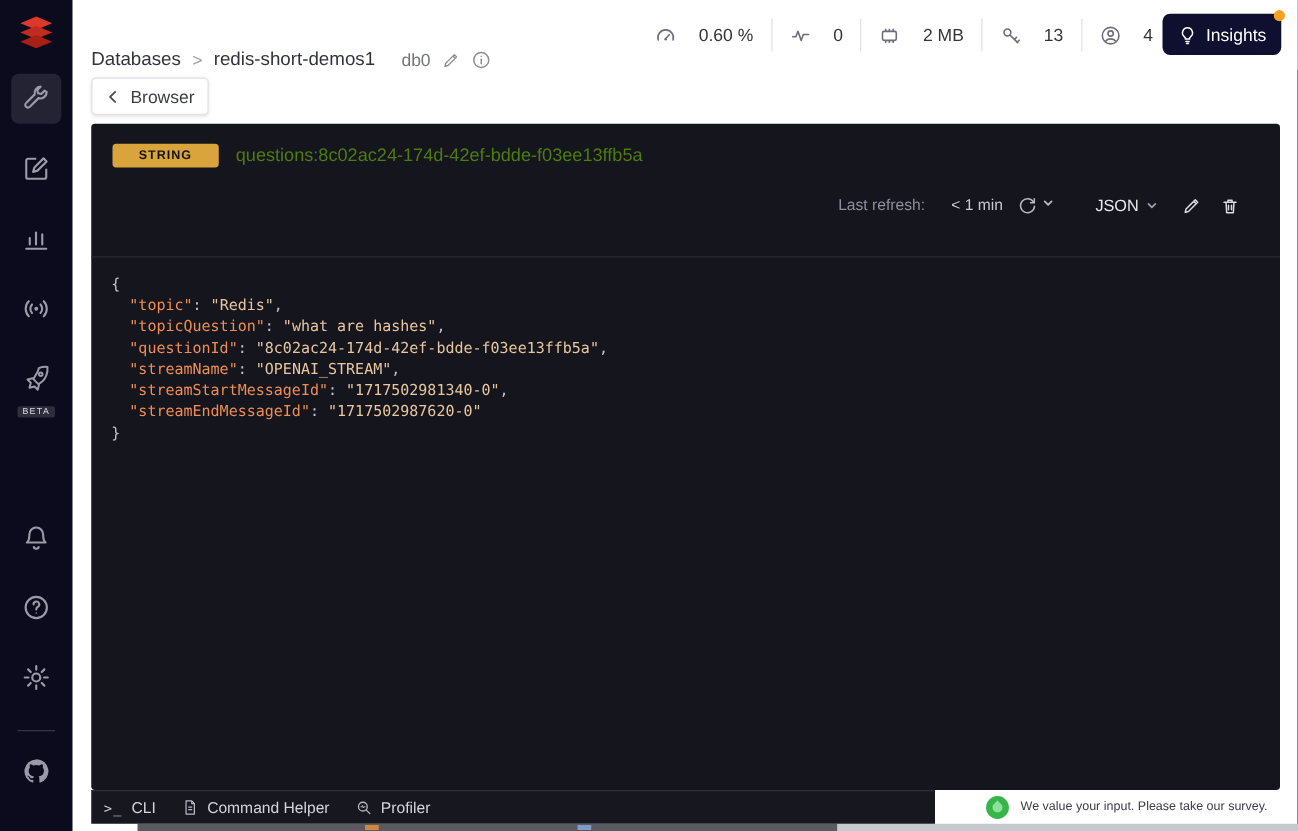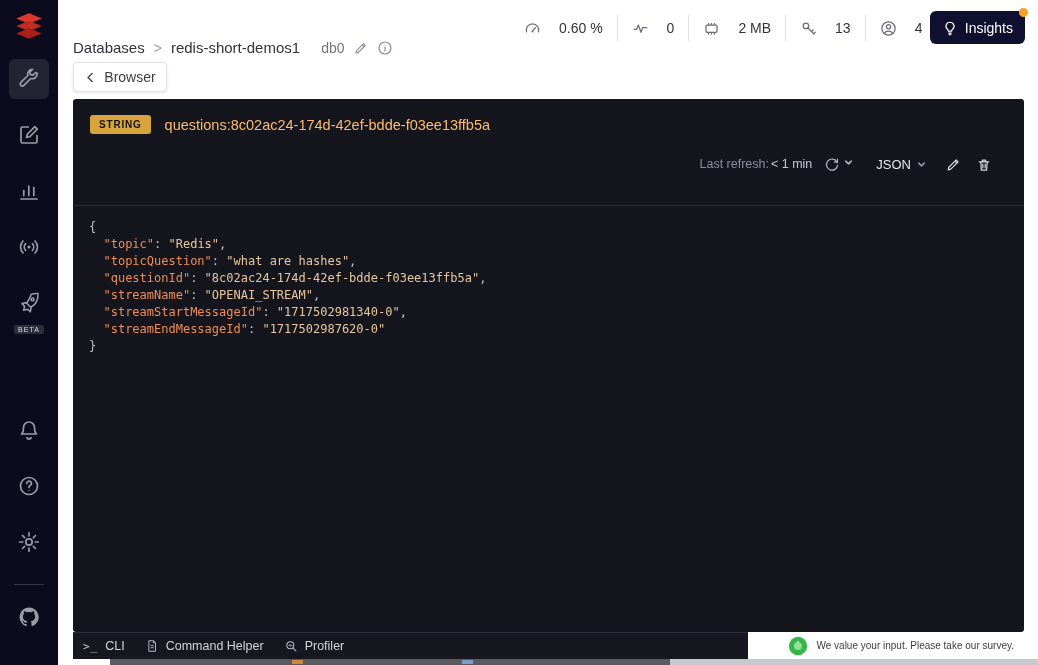--- a/index.html
+++ b/index.html
@@ -35,30 +35,30 @@
   .insights-btn .icon{color:#fff}
   .insights-dot{position:absolute;top:-3px;right:-3px;width:9px;height:9px;border-radius:50%;background:#f6a11f}
 
   
   .browser-back{position:absolute;left:73px;top:62px;width:94px;height:30px;background:#fff;border:1px solid #e1e1e8;border-radius:4px;box-shadow:0 1px 3px rgba(0,0,0,.10);display:flex;align-items:center;justify-content:center;gap:7px;font-size:14px;color:#3c3c46;font-family:inherit;cursor:pointer;z-index:4}
   .browser-back .icon{color:#4a4a55}
 
   
   .panel{position:absolute;left:73px;top:99px;width:951px;height:533px;background:#15151d;border-radius:3px}
   .key-row1{position:absolute;left:17px;top:16px;display:flex;align-items:center;gap:14px}
-  .type-badge{background:#d9a43c;color:#141414;font-size:10px;font-weight:bold;letter-spacing:.8px;padding:4px 9px;border-radius:3px}
-  .key-name{color:#fdba74;font-size:14.5px}
+  .type-badge{background:#d9a43c;color:#141414;font-size:10px;font-weight:bold;letter-spacing:.8px;padding:4px 21px;border-radius:3px}
+  .key-name{color:#4d7c0f;font-size:14.5px}
   .key-row2{position:absolute;left:17px;top:62px;display:flex;align-items:center;gap:24px;font-size:13px}
   .meta-label{color:#8f8f9d}
   .meta-value{color:#c9c9d4;margin-left:5px}
   .key-controls{position:absolute;right:32px;top:58px;display:flex;align-items:flex-start;font-size:12.5px;color:#8f8f9d}
-  .kc-value{color:#c9c9d4;margin-left:2px}
+  .kc-value{color:#c9c9d4;margin-left:21px}
   .kc-refresh{margin-left:12px;color:#b9b9c6;cursor:pointer}
   .kc-chev{margin-left:3px;color:#b9b9c6;cursor:pointer}
-  .kc-format{margin-left:22px;color:#e8e8ee;font-size:13px;cursor:pointer;display:flex;align-items:center;gap:5px}
+  .kc-format{margin-left:32px;color:#e8e8ee;font-size:13px;cursor:pointer;display:flex;align-items:center;gap:5px}
   .kc-edit{margin-left:18px;color:#dcdce4;cursor:pointer}
   .kc-trash{margin-left:15px;color:#dcdce4;cursor:pointer}
   .panel-divider{position:absolute;left:0;right:0;top:106px;height:1px;background:#2a2a36}
   .json-viewer{position:absolute;left:0;right:0;top:107px;bottom:0;padding:13px 16px;font-family:"DejaVu Sans Mono",monospace;font-size:12px;line-height:17px;white-space:pre;overflow:hidden}
   .tok-p{color:#c2c2cc}
   .tok-k{color:#ef8d54}
   .tok-v{color:#e8c79e}
 
   
   .cli-bar{position:absolute;left:73px;top:632px;width:675px;height:27px;background:#17171f;border-top:1px solid #2e2e3a;display:flex;align-items:center;gap:20px;padding:0 10px;font-size:12.5px;color:#d4d4de;z-index:3}

